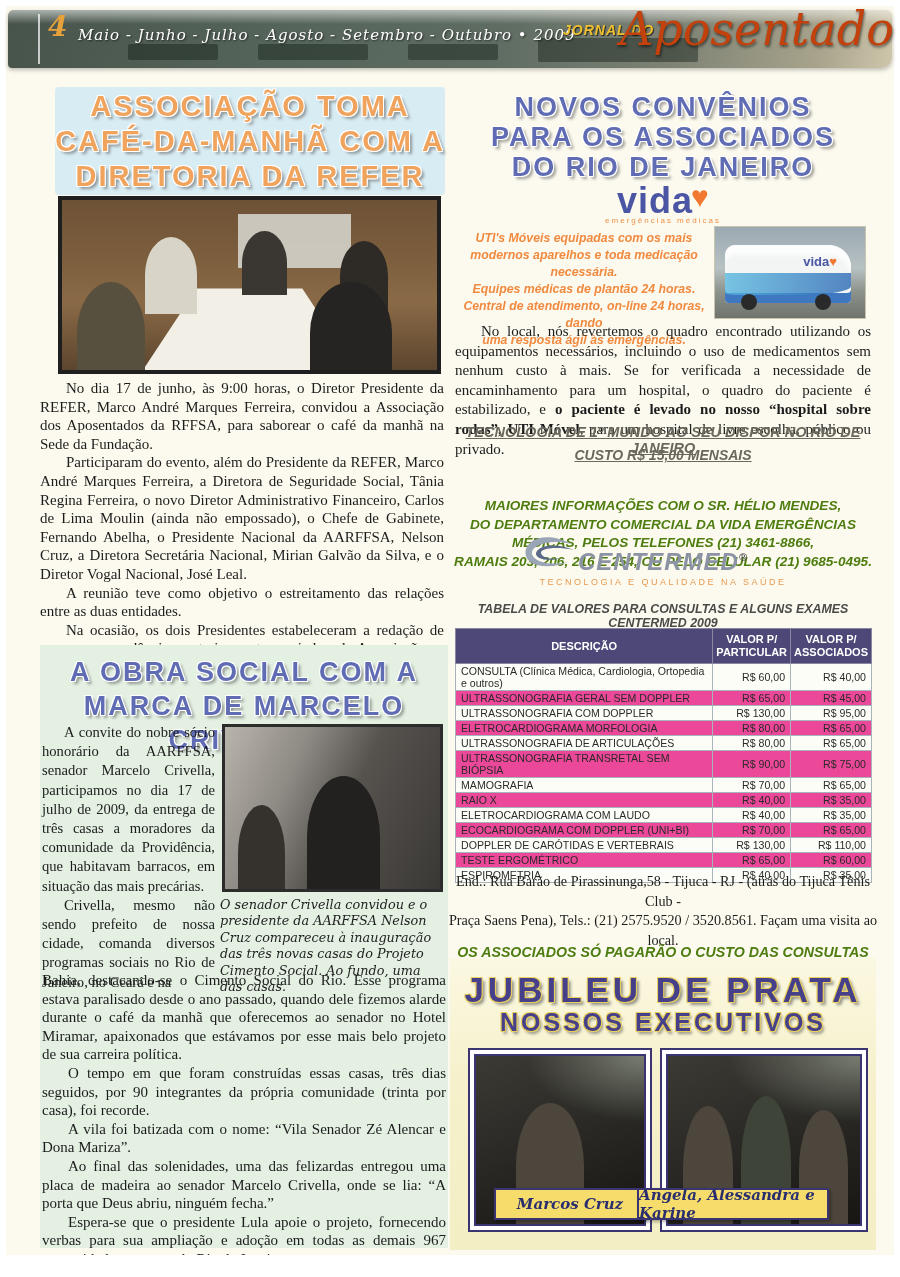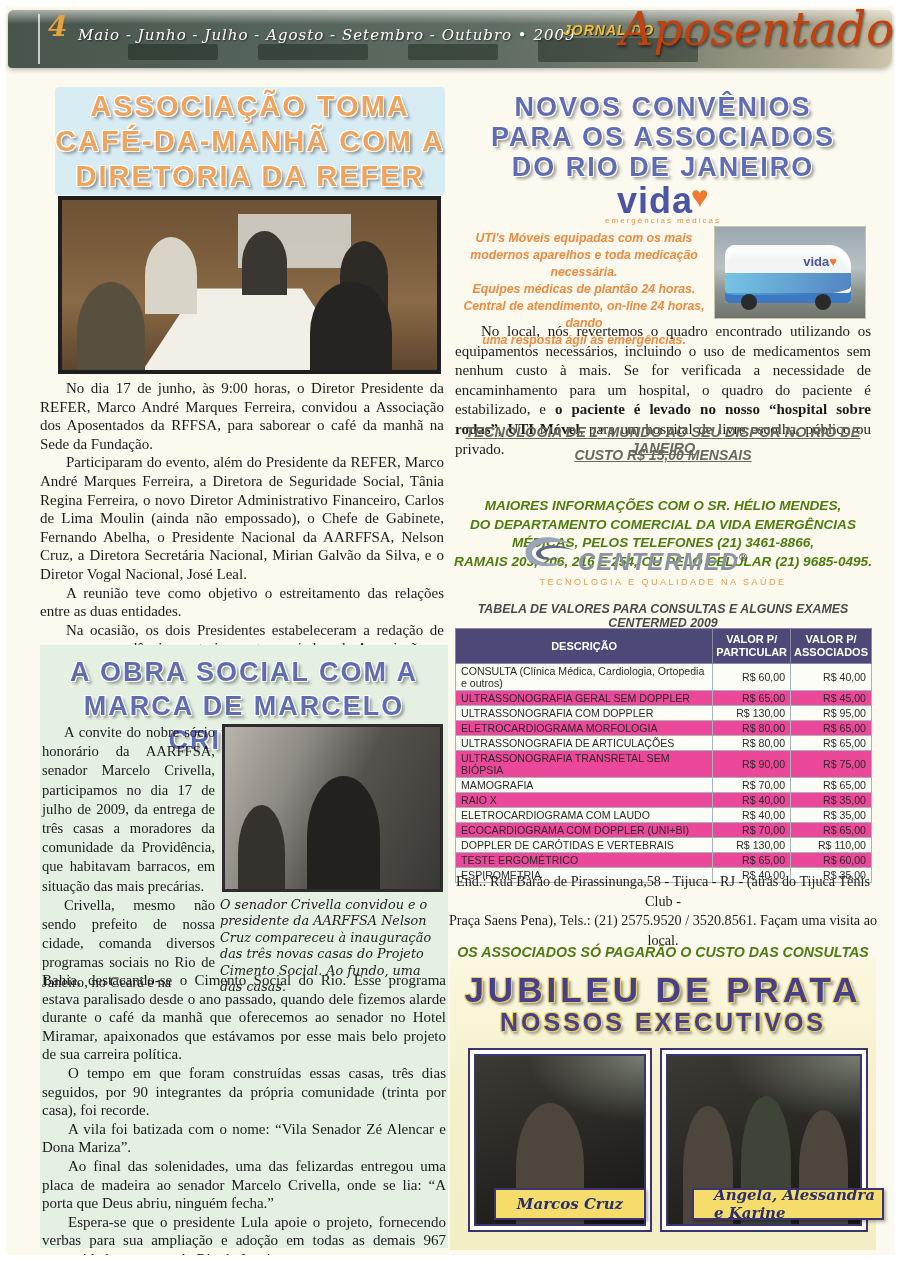--- a/index.html
+++ b/index.html
@@ -354,16 +354,16 @@
   </div>
   <div class="exec-photo" style="left:660px;width:208px;">
     <div class="inner">
       <div class="glow"></div>
       <div class="fig" style="left:8%;top:30%;width:26%;height:75%;"></div>
       <div class="fig" style="left:38%;top:24%;width:26%;height:80%;background:#3e4438;"></div>
       <div class="fig" style="left:68%;top:32%;width:26%;height:72%;"></div>
     </div>
   </div>
   <div class="caption-box" style="left:494px;width:152px;">Marcos Cruz</div>
-  <div class="caption-box" style="left:692px;width:192px;padding-left:20px;">Angela, Alessandra e Karine</div>
+  <div class="caption-box" style="left:637px;width:192px;">Angela, Alessandra e Karine</div>
 
   <div class="bottom-strip"></div>
 </div>
 
 </body></html>

